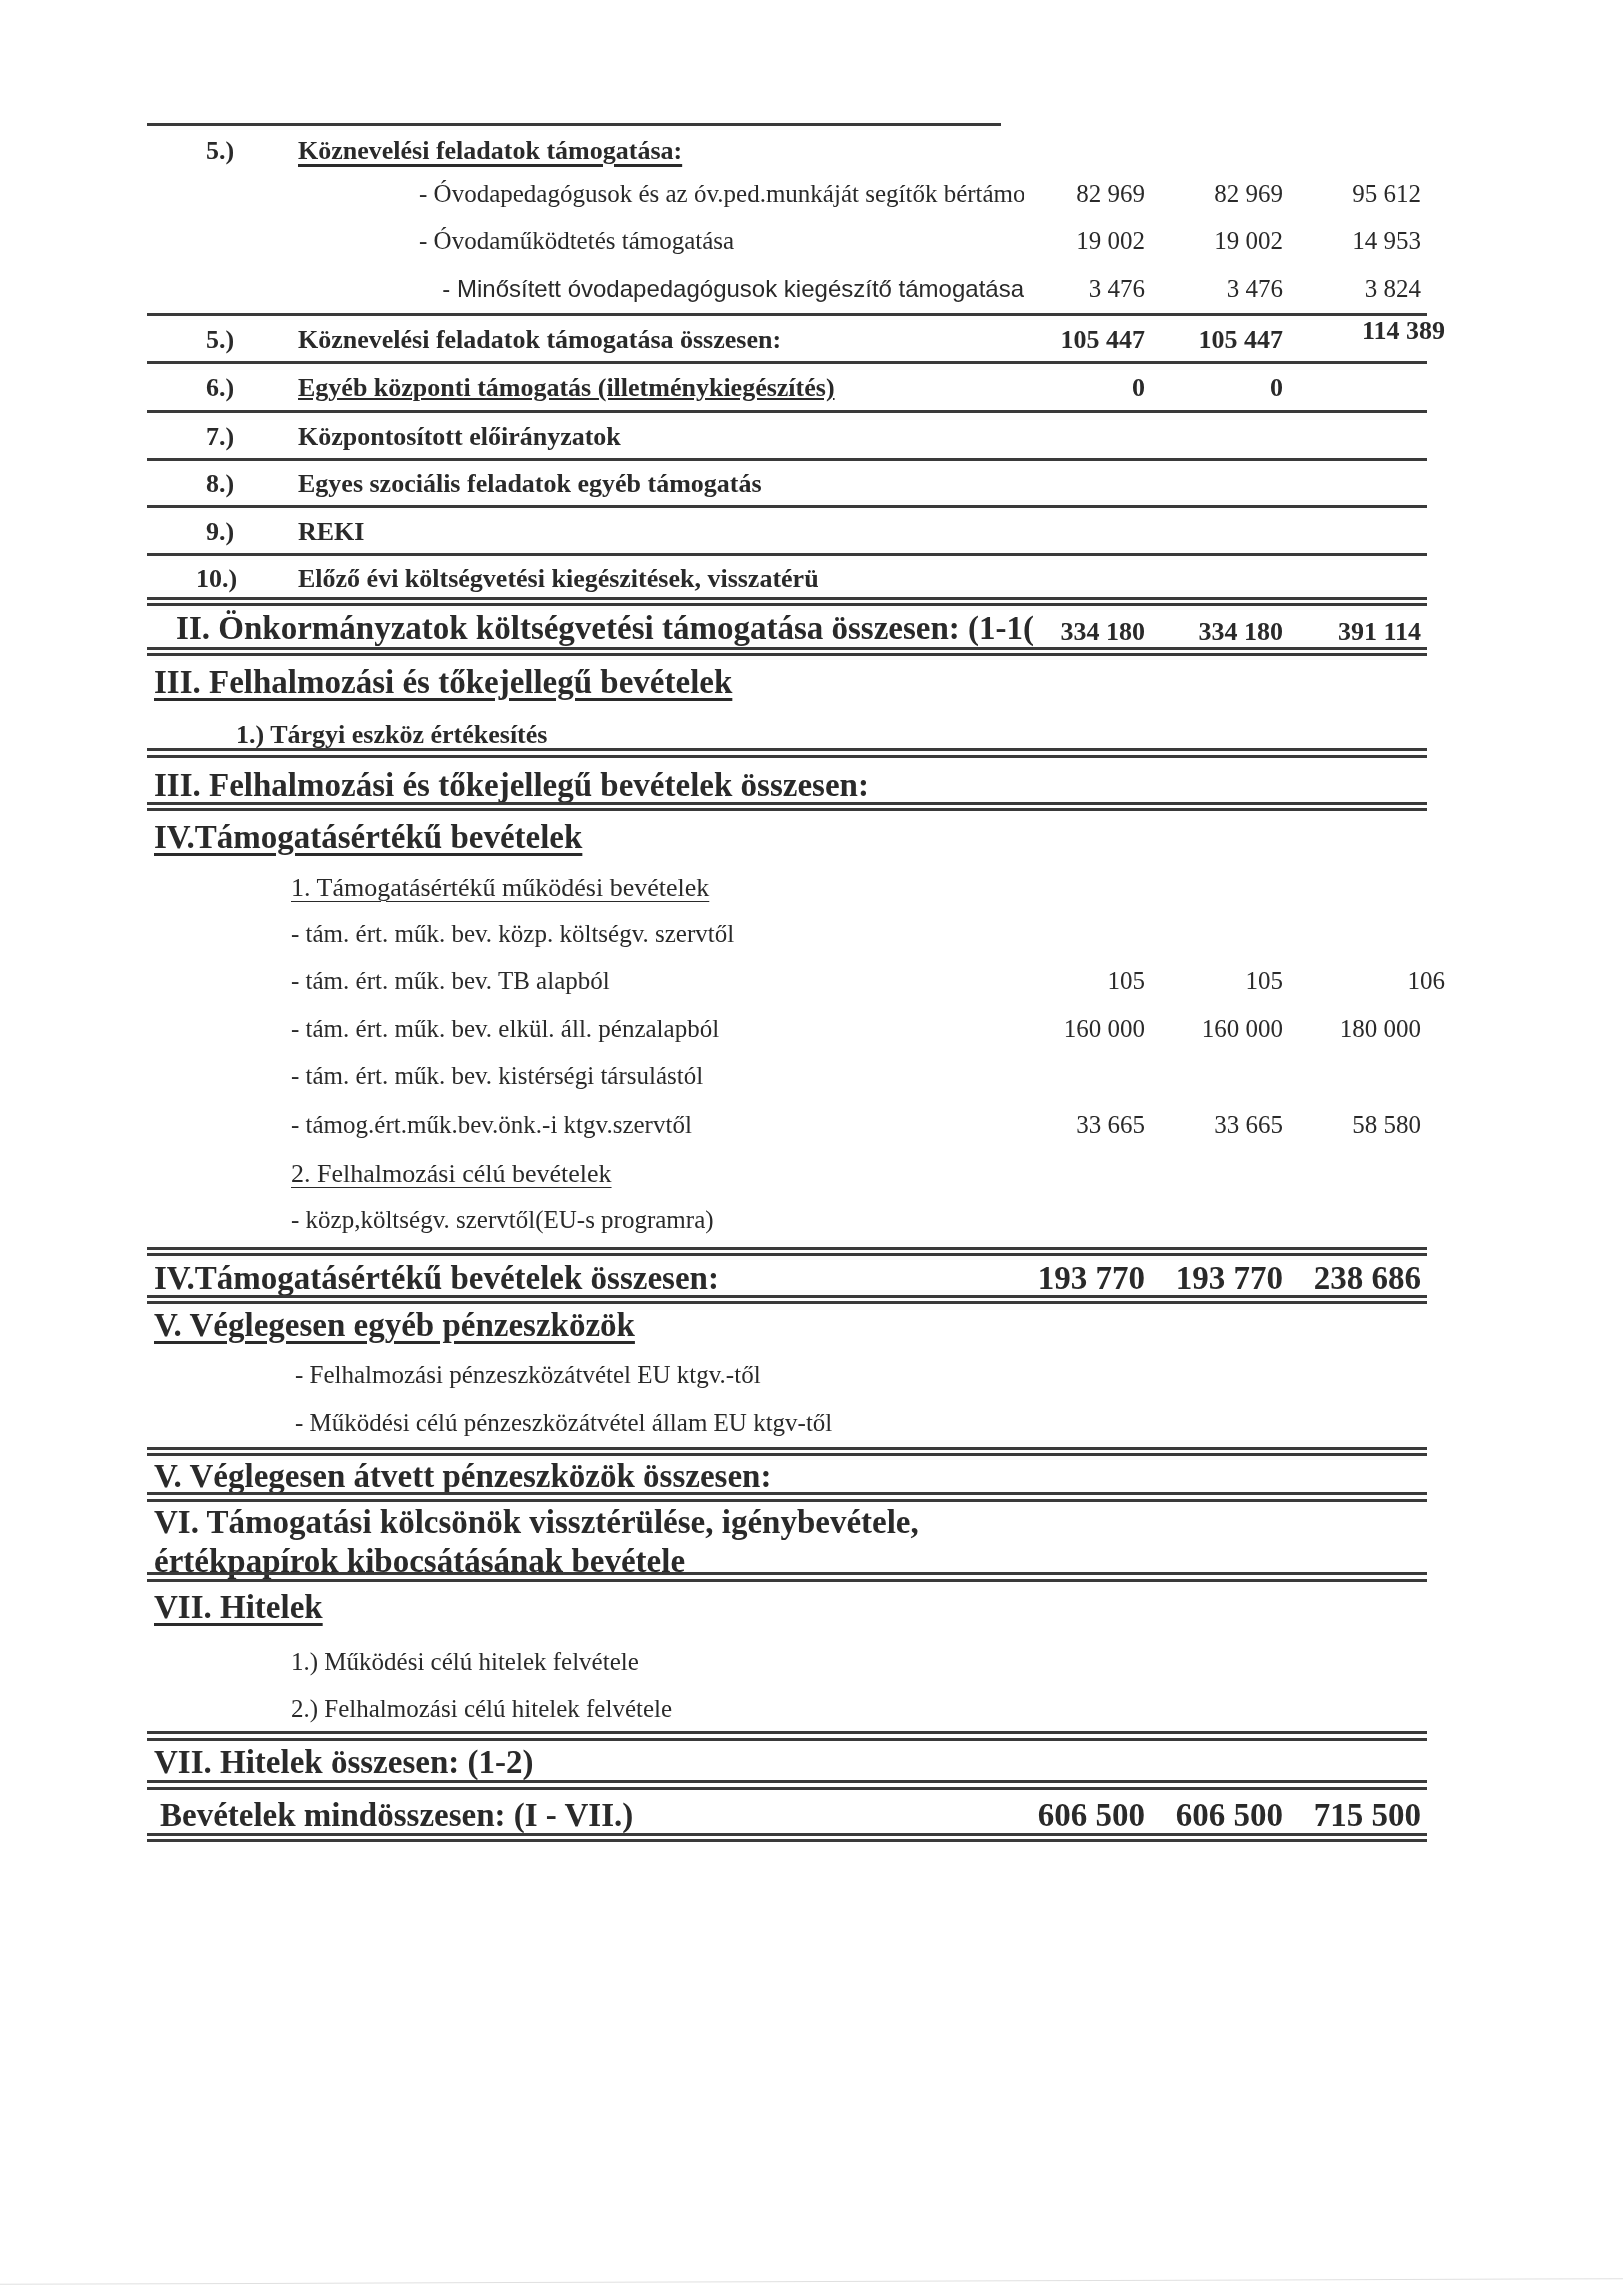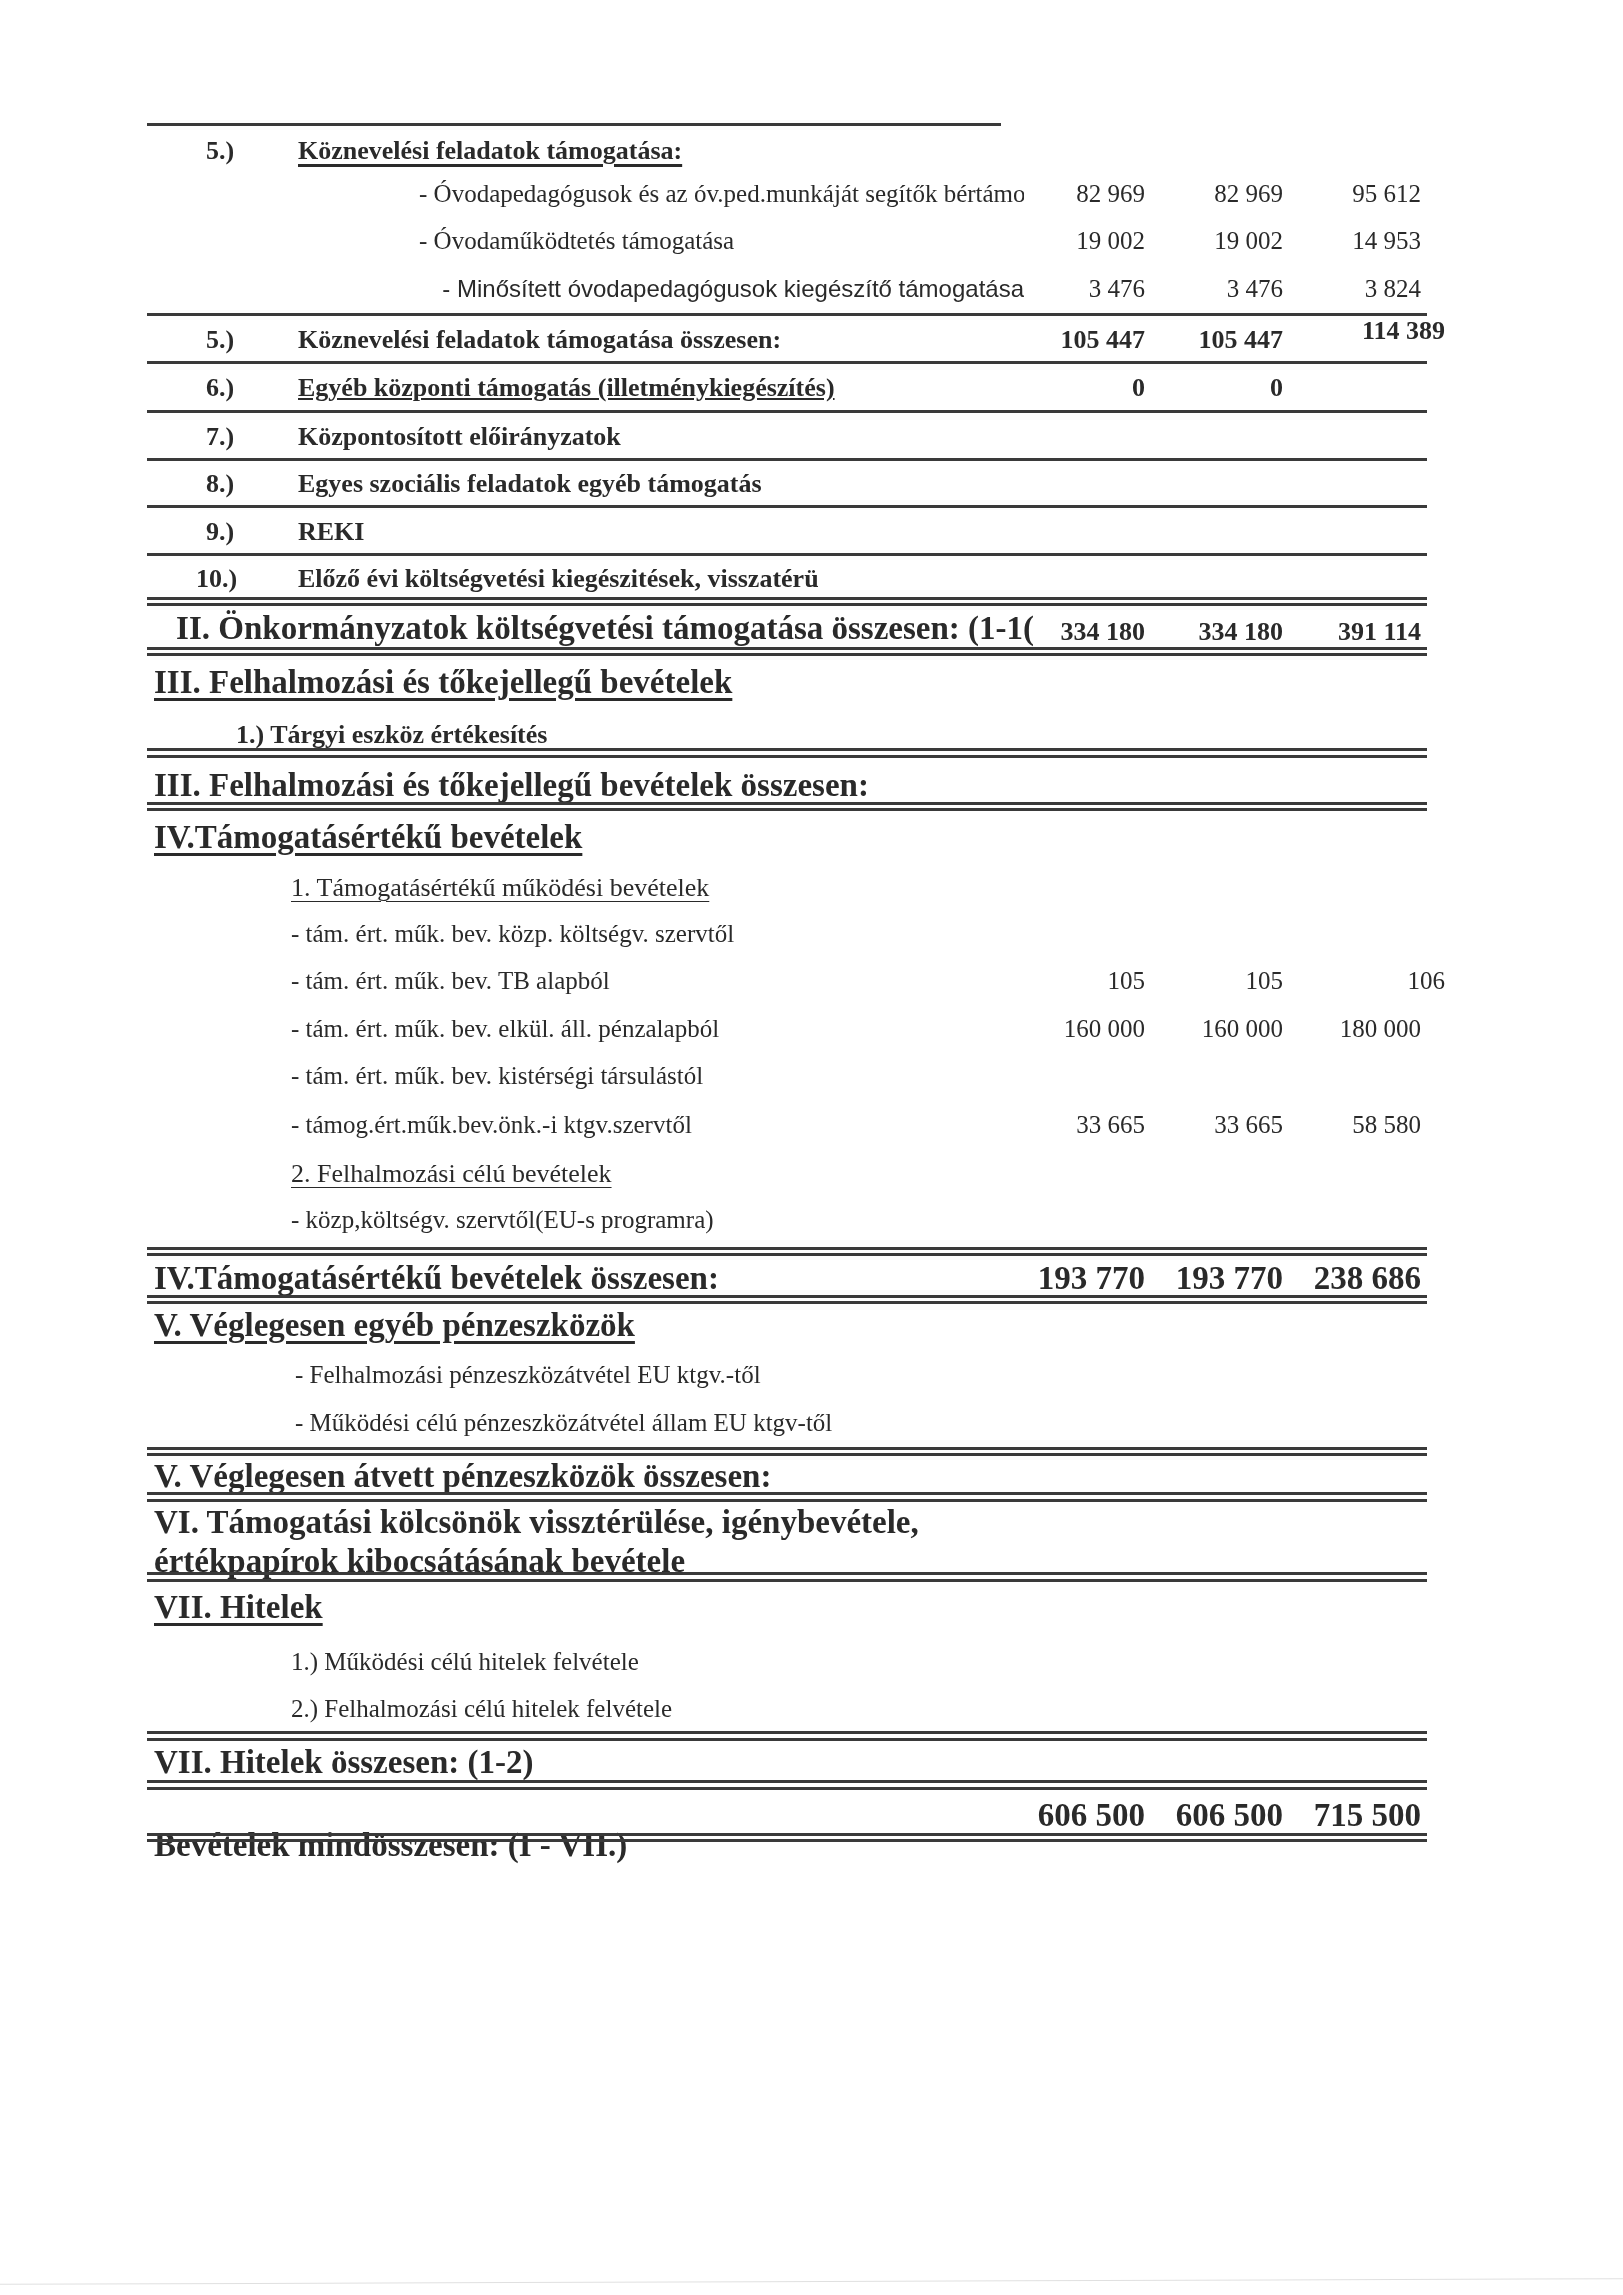--- a/index.html
+++ b/index.html
@@ -161,21 +161,21 @@
 <div class="abs big u" style="left:154px; top:1589px;">VII. Hitelek</div>
 <div class="abs reg" style="left:291px; top:1648px;">1.) Működési célú hitelek felvétele</div>
 <div class="abs reg" style="left:291px; top:1695px;">2.) Felhalmozási célú hitelek felvétele</div>
 <div class="rule thin" style="left:147px; top:1731px; width:1280px;"></div>
 <div class="rule thin" style="left:147px; top:1738px; width:1280px;"></div>
 <div class="abs big" style="left:154px; top:1744px;">VII. Hitelek összesen: (1-2)</div>
 <div class="rule thin" style="left:147px; top:1780px; width:1280px;"></div>
 <div class="rule thin" style="left:147px; top:1787px; width:1280px;"></div>
 
 <div>
-  <div class="abs big" style="left:154px; top:1797px;margin-top:30px;">Bevételek mindösszesen: (I - VII.)</div>
+  <div class="abs big" style="left:160px; top:1797px;">Bevételek mindösszesen: (I - VII.)</div>
   <div class="num big" style="left:975px; top:1797px;">606 500</div>
   <div class="num big" style="left:1113px; top:1797px;">606 500</div>
   <div class="num big" style="left:1251px; top:1797px;">715 500</div>
 </div>
 <div class="rule thin" style="left:147px; top:1833px; width:1280px;"></div>
 <div class="rule thin" style="left:147px; top:1839px; width:1280px;"></div>
 
 <div class="scan"></div>
 
 

